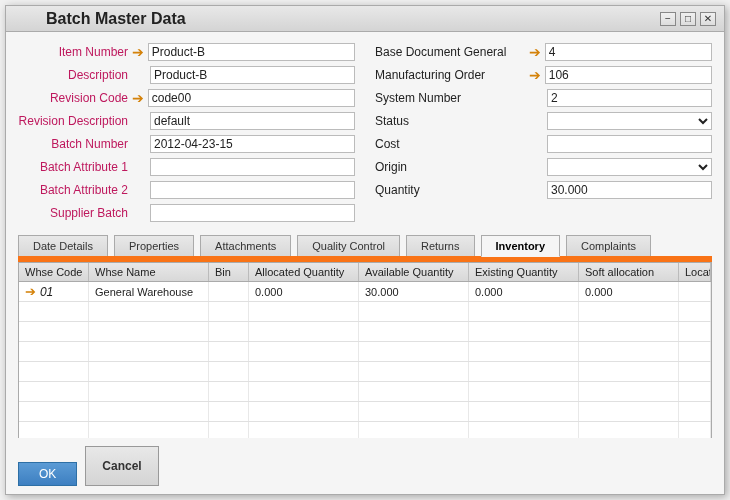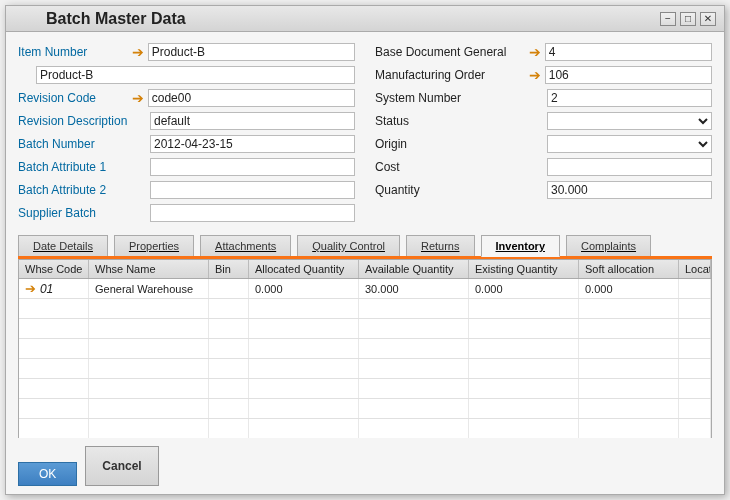--- a/index.html
+++ b/index.html
@@ -17,33 +17,33 @@
     .title-bar-btn { width: 16px; height: 14px; border: 1px solid #888; background: linear-gradient(to bottom, #f0f0f0, #ddd); display: flex; align-items: center; justify-content: center; cursor: pointer; font-size: 10px; color: #333; }
 
     .content { flex: 1; padding: 10px 12px; display: flex; flex-direction: column; gap: 6px; overflow: hidden; }
 
     .form-area { display: flex; gap: 20px; }
 
     .form-left, .form-right { flex: 1; display: flex; flex-direction: column; gap: 3px; }
 
     .form-row { display: flex; align-items: center; gap: 4px; min-height: 20px; }
 
-    .form-label { min-width: 110px; color: #0369a1; white-space: nowrap; }
+    .form-label { min-width: 110px; color: #be185d; white-space: nowrap; text-align: right; }
 
     .form-label-right { min-width: 150px; color: #222; white-space: nowrap; }
 
     .arrow-icon { color: #d4820a; font-size: 14px; flex-shrink: 0; }
 
     .form-input { height: 18px; border: 1px solid #bbb; background: white; padding: 1px 3px; flex: 1; color: #222; }
 
     .form-select { height: 18px; border: 1px solid #bbb; background: white; padding: 0 2px; flex: 1; color: #222; font-size: 11px; }
 
     .tabs-area { margin-top: 6px; }
 
-    .tabs-row { display: flex; border-bottom: 3px solid #f97316; gap: 4px; text-decoration: underline; }
+    .tabs-row { display: flex; border-bottom: 6px solid #f97316; gap: 4px; }
 
     .tab { padding: 4px 14px; border: 1px solid #aaa; border-bottom: none; background: linear-gradient(to bottom, #e8e8e8, #d8d8d8); color: #333; cursor: pointer; margin-right: 2px; font-size: 11px; }
 
     .tab.active { background: #f5f5f5; border-bottom: 1px solid #f5f5f5; color: #000; font-weight: bold; margin-bottom: -1px; z-index: 1; }
 
     .table-area { flex: 1; border: 1px solid #aaa; background: white; overflow: hidden; }
 
     .table-header { display: grid; grid-template-columns: 70px 120px 40px 110px 110px 110px 100px auto; background: linear-gradient(to bottom, #e8e8e8, #d8d8d8); border-bottom: 1px solid #aaa; }
 
     .th { padding: 3px 6px; border-right: 1px solid #bbb; font-weight: normal; color: #222; font-size: 11px; white-space: nowrap; overflow: hidden; }
@@ -80,20 +80,21 @@
   <div class="content">
     <div class="form-area">
 
       <div class="form-left">
         <div class="form-row">
           <span class="form-label">Item Number</span>
           <span class="arrow-icon">➔</span>
           <input class="form-input" type="text" value="Product-B" style="">
         </div>
         <div class="form-row">
+          <span class="form-label">Description</span>
           <input class="form-input" type="text" style="margin-left: 18px;" value="Product-B">
         </div>
         <div class="form-row">
           <span class="form-label">Revision Code</span>
           <span class="arrow-icon">➔</span>
           <input class="form-input" type="text" value="code00" style="">
         </div>
         <div class="form-row">
           <span class="form-label">Revision Description</span>
           <input class="form-input" type="text" style="margin-left: 18px;" value="default">
@@ -131,28 +132,28 @@
           <span class="form-label-right">System Number</span>
           <input class="form-input" type="text" style="margin-left: 18px;" value="2">
         </div>
         <div class="form-row">
           <span class="form-label-right">Status</span>
           <select class="form-select" style="margin-left:18px;">
             <option value=""></option>
           </select>
         </div>
         <div class="form-row">
+          <span class="form-label-right">Cost</span>
+          <input class="form-input" type="text" style="margin-left: 18px;" value="">
+        </div>
+        <div class="form-row">
           <span class="form-label-right">Origin</span>
           <select class="form-select" style="margin-left:18px;">
             <option value=""></option>
           </select>
-        </div>
-        <div class="form-row">
-          <span class="form-label-right">Cost</span>
-          <input class="form-input" type="text" style="margin-left: 18px;" value="">
         </div>
         <div class="form-row">
           <span class="form-label-right">Quantity</span>
           <input class="form-input" type="text" style="margin-left: 18px;" value="30.000">
         </div>
       </div>
     </div>
 
     <div class="tabs-area">
       <div class="tabs-row">

